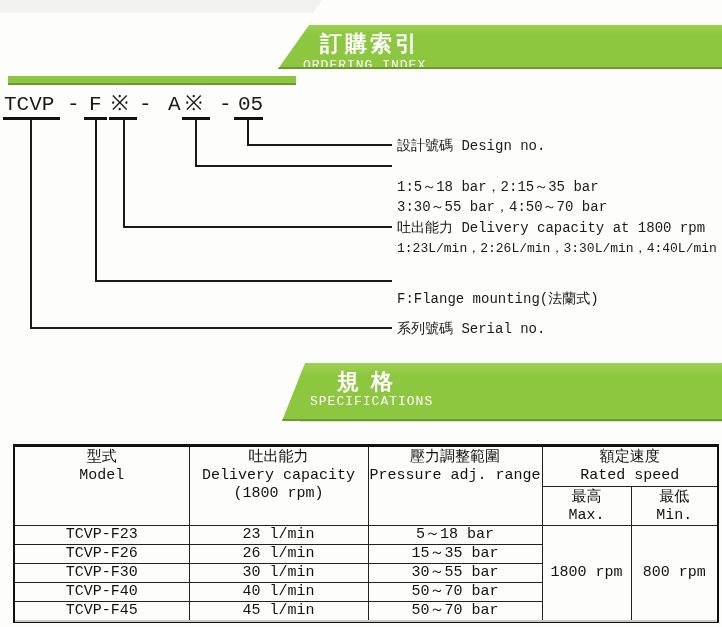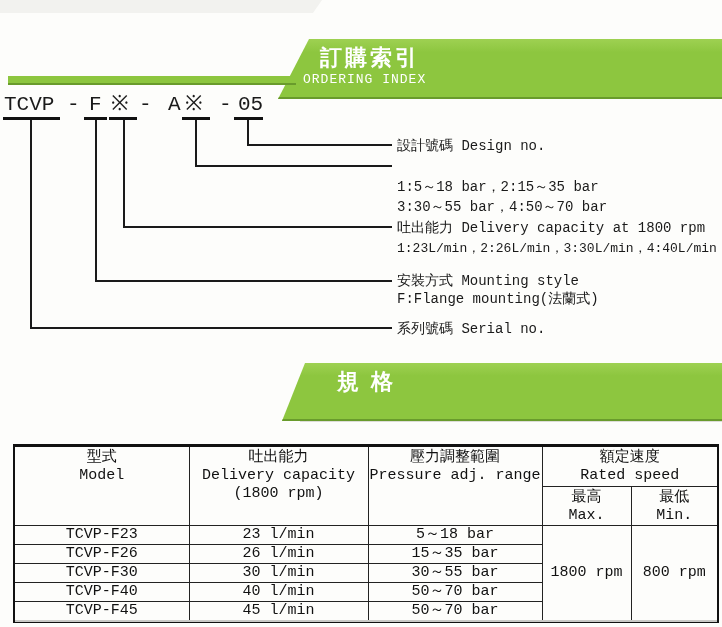--- a/index.html
+++ b/index.html
@@ -16,21 +16,21 @@
   }
   
   .banner{
     background:linear-gradient(180deg,#9ed152 0%,#8dc63f 22%,#8dc63f 100%);
     color:#ffffff;
   }
   .banner .dark-edge{
     position:absolute; left:0; right:0; bottom:0; height:2px; background:#699b2c;
   }
   #banner-ordering{
-    left:278px; top:39px; width:444px; height:60px;
+    left:278px; top:25px; width:444px; height:44px;
     clip-path:polygon(31px 0,100% 0,100% 100%,0 100%);
   }
   #banner-specs{
     left:282px; top:363px; width:440px; height:58px;
     clip-path:polygon(23px 0,100% 0,100% 100%,0 100%);
   }
   #green-bar{
     left:8px; top:76px; width:288px; height:9px; background:#8dc63f;
     border-bottom:2px solid #699b2c; box-sizing:border-box;
   }
@@ -103,27 +103,27 @@
   <div class="abs callout-line" style="left:30px;top:120px;width:362px;height:209px;"></div>
 
   <div class="abs lbl" style="top:137px;"><span>設計號碼</span> <span>Design no.</span></div>
 
   <div class="abs lbl" style="top:178px;">1:5～18 bar，2:15～35 bar</div>
   <div class="abs lbl" style="top:198px;">3:30～55 bar，4:50～70 bar</div>
 
   <div class="abs lbl" style="top:219px;"><span>吐出能力</span> <span>Delivery capacity at 1800 rpm</span></div>
   <div class="abs lbl small" style="top:240px;">1:23L/min，2:26L/min，3:30L/min，4:40L/min</div>
 
-  <div class="abs lbl" style="top:272px;"><span>安裝方式</span> <span>Mounting style</span></div>
   <div class="abs lbl" style="top:290px;">F:Flange mounting(法蘭式)</div>
 
   <div class="abs lbl" style="top:320px;"><span>系列號碼</span> <span>Serial no.</span></div>
 
   <div id="banner-specs" class="abs banner">
     <div class="banner-zh" style="left:55px;top:4px;">規 格</div>
+    <div class="banner-en" style="left:28px;top:31px;">SPECIFICATIONS</div>
     <div class="dark-edge"></div>
   </div>
   <div id="banner-specs-shadow" class="abs"></div>
 
   <div id="spec-table-wrap" class="abs">
     <table>
       <colgroup>
           <col style="width:175px">
           <col style="width:179px">
           <col style="width:174px">

